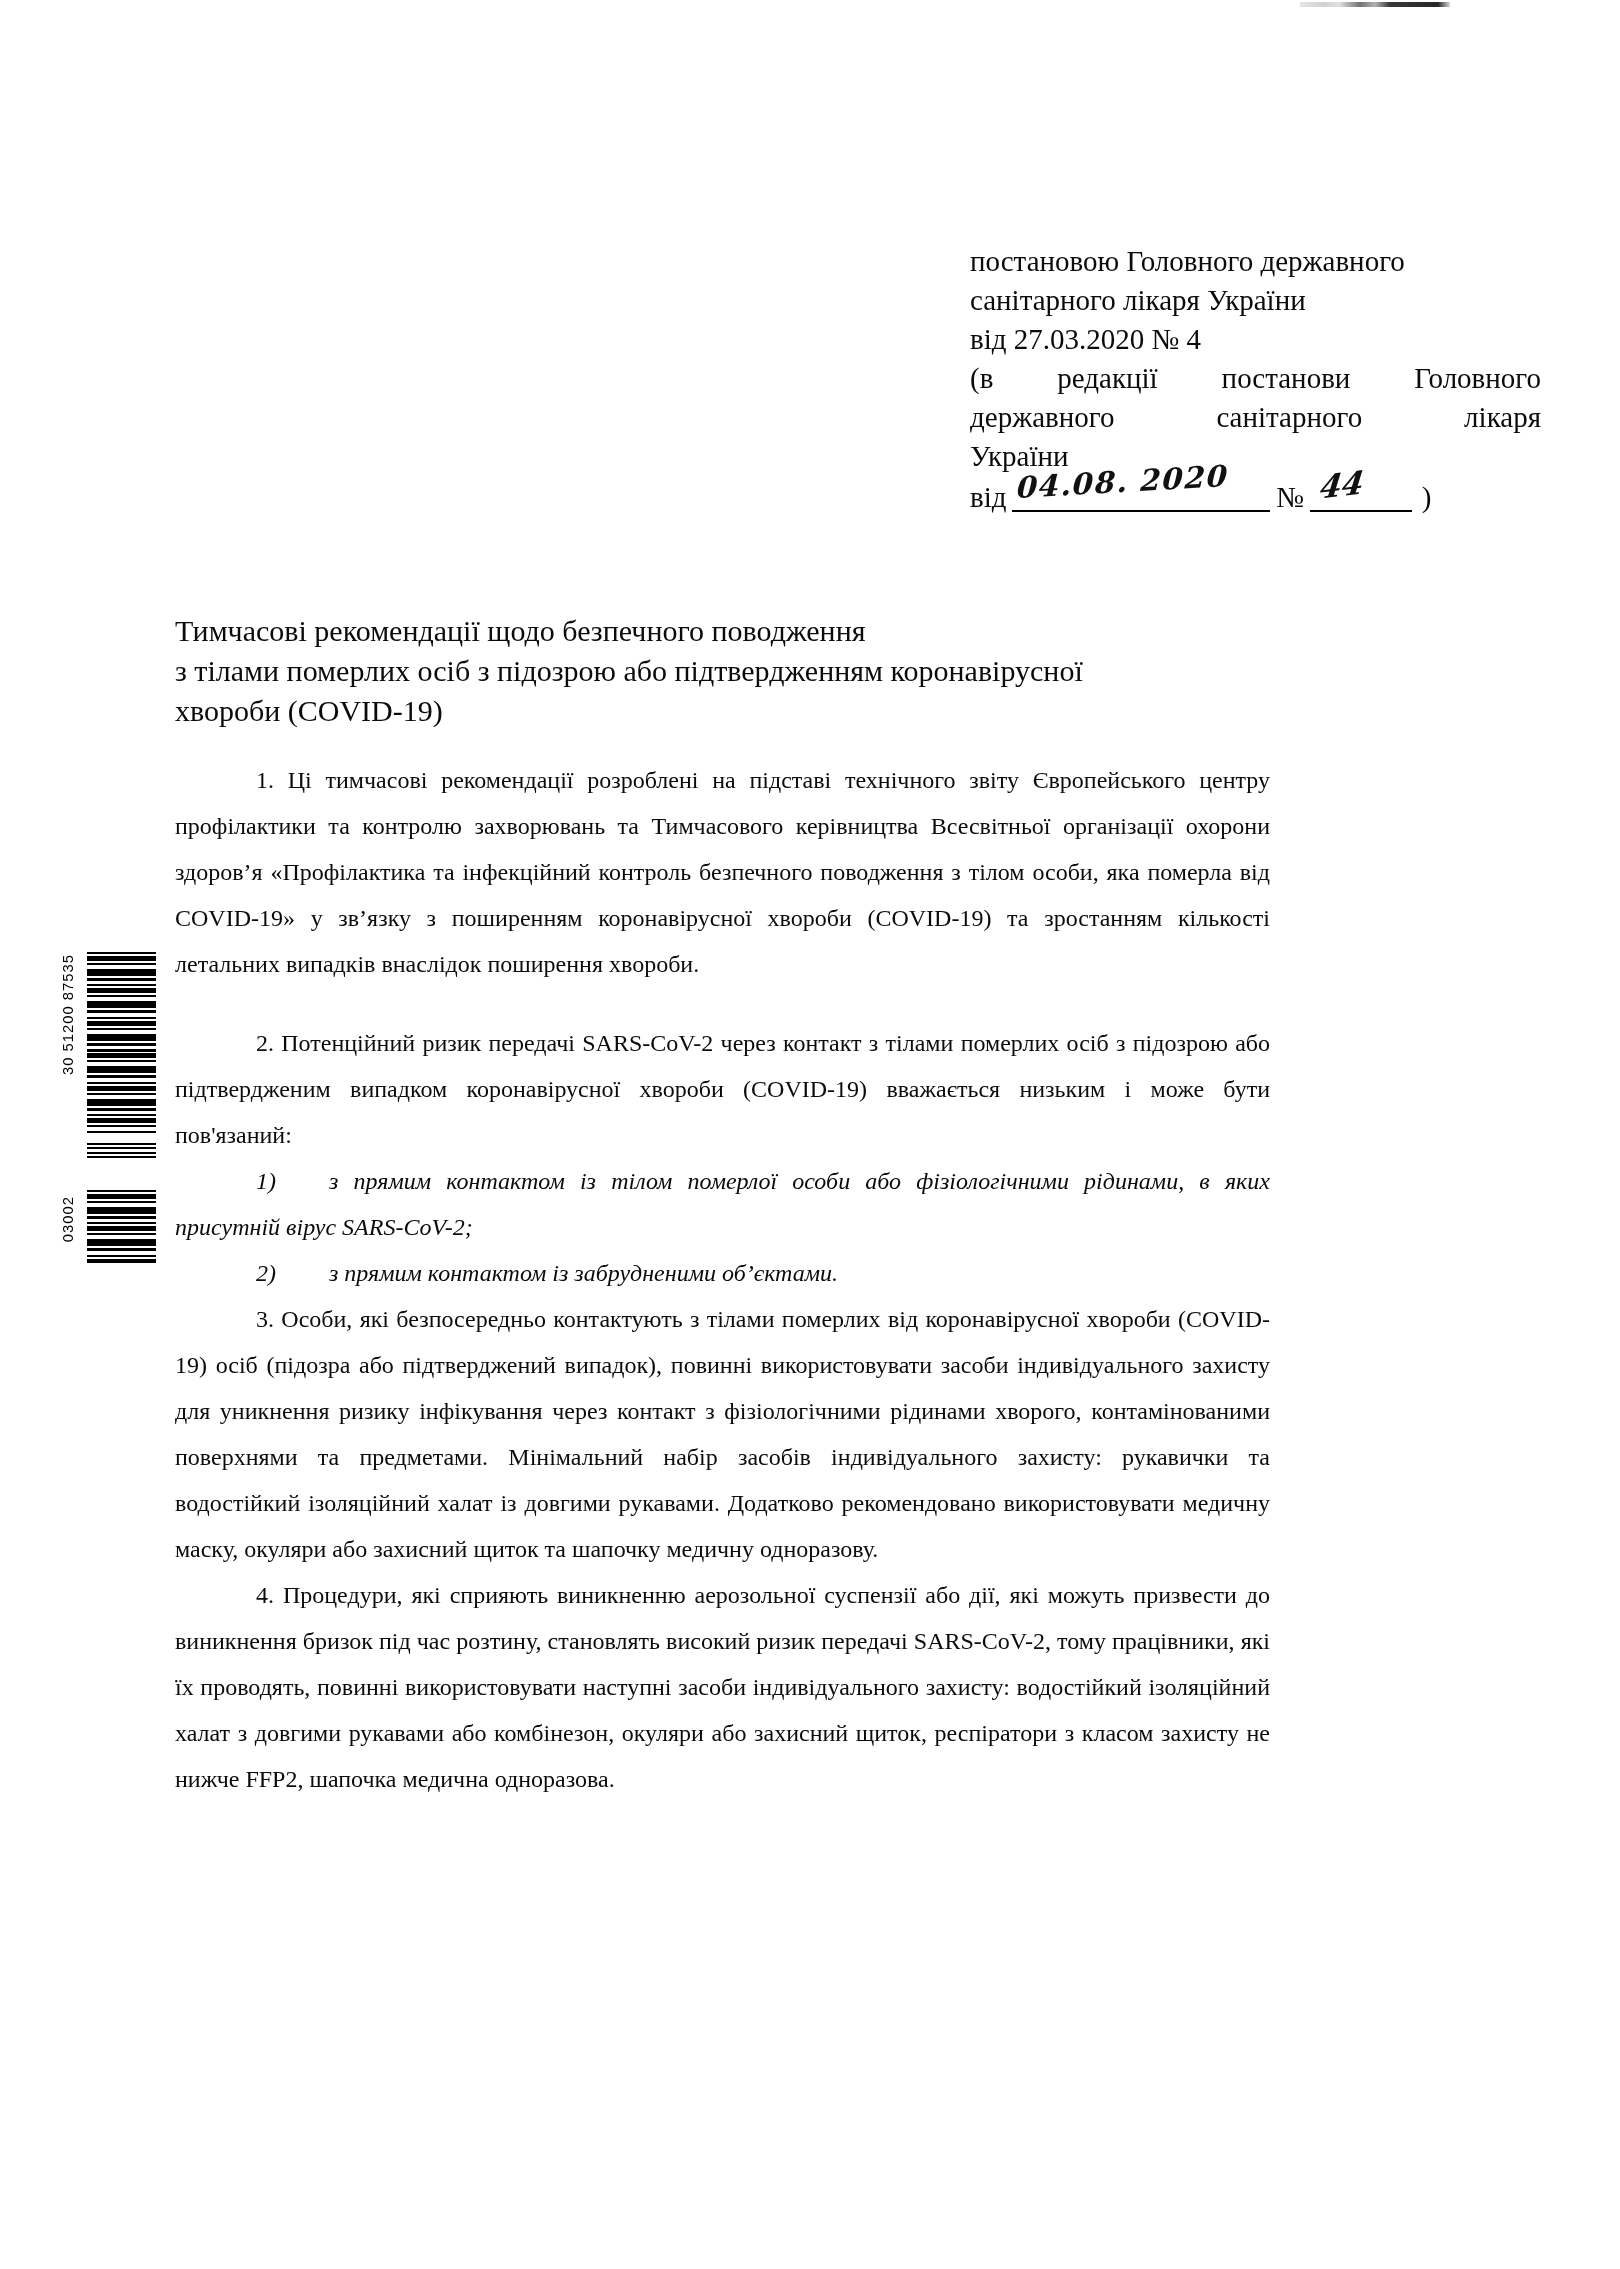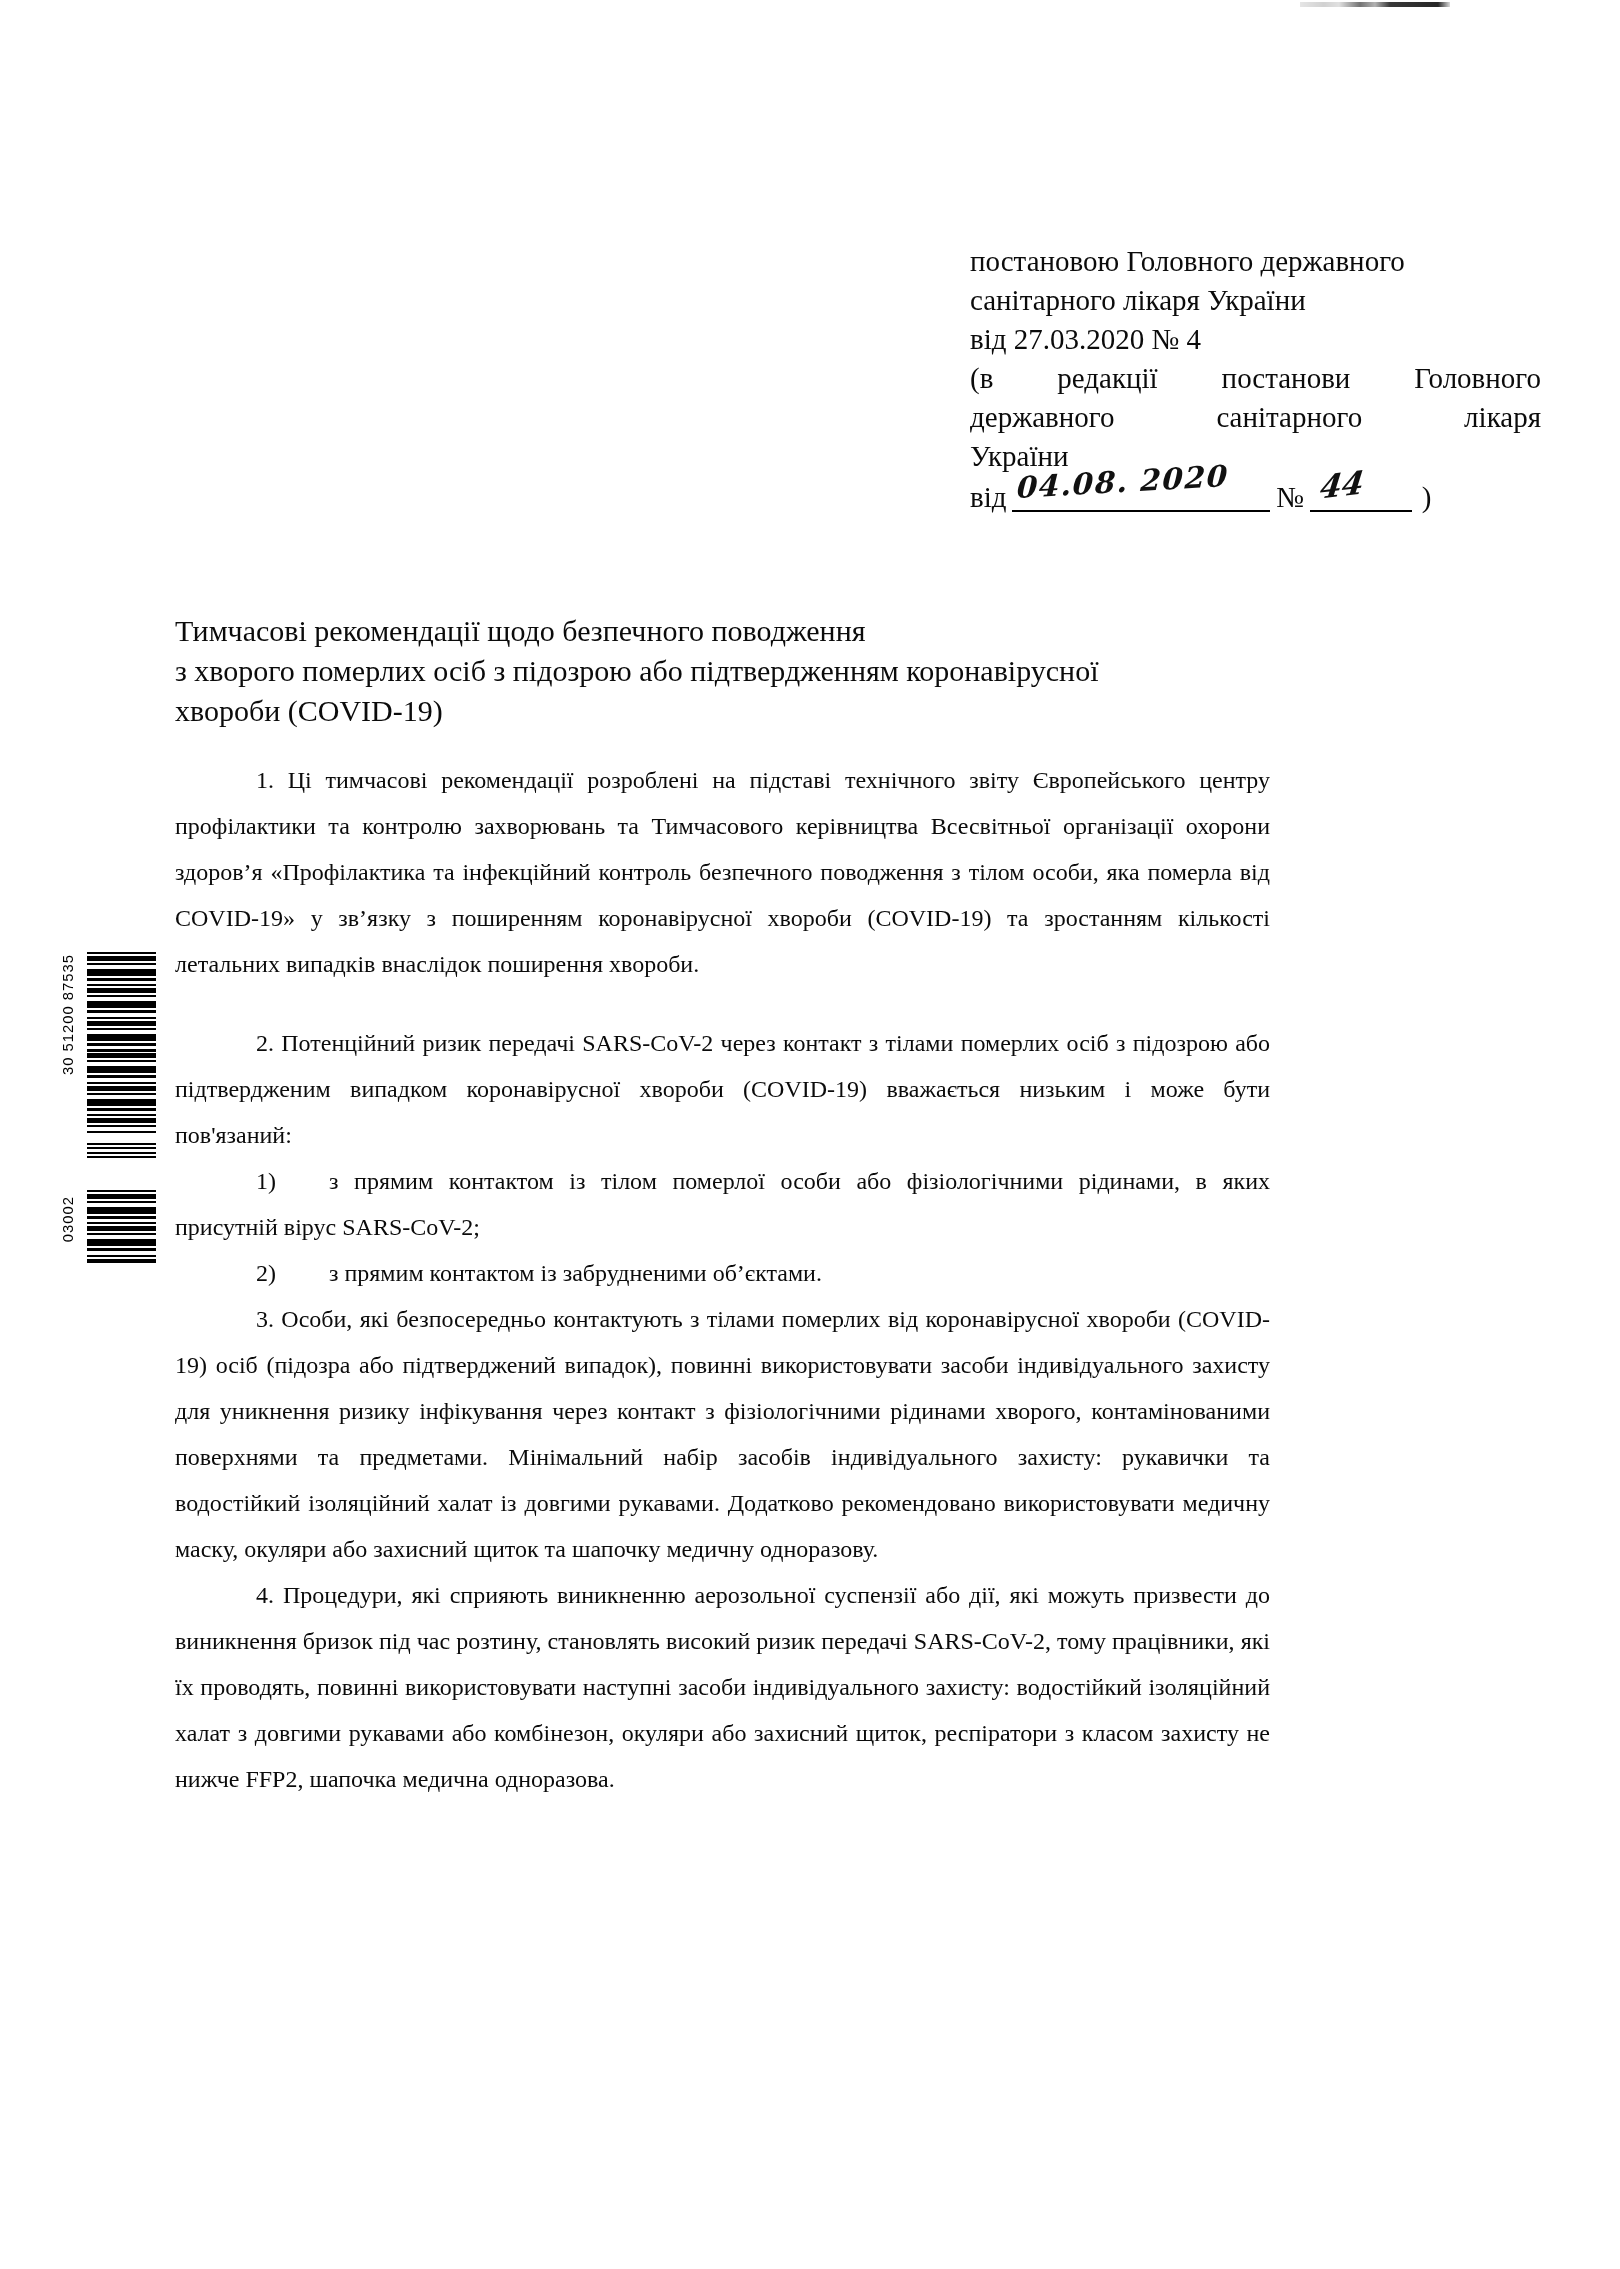--- a/index.html
+++ b/index.html
@@ -170,20 +170,21 @@
     text-align: justify;
     text-indent: 81px;
   }
   .para.gap { margin-top: 33px; }
   .para.tight { margin-top: 0; }
   
   .subitem {
     margin: 0;
     text-align: justify;
     text-indent: 81px;
+    font-style: italic;
   }
   .subitem .tab {
     display: inline-block;
     width: 53px;
   }
 </style>
 </head>
 <body>
 
 <div class="page">
@@ -214,21 +215,21 @@
       <span class="lbl">№</span>
       <span class="blank num">
         <span class="hand num-hand">44</span>
       </span>
       <span class="paren-close">)</span>
     </div>
   </div>
 
   <div class="doc-title">
     <span class="tl">Тимчасові рекомендації щодо безпечного поводження</span>
-    <span class="tl">з хворого померлих осіб з підозрою або підтвердженням коронавірусної</span>
+    <span class="tl">з тілами померлих осіб з підозрою або підтвердженням коронавірусної</span>
     <span class="tl">хвороби (COVID-19)</span>
   </div>
 
   <div class="body">
     <p class="para">1. Ці тимчасові рекомендації розроблені на підставі технічного звіту Європейського центру профілактики та контролю захворювань та Тимчасового керівництва Всесвітньої організації охорони здоров’я «Профілактика та інфекційний контроль безпечного поводження з тілом особи, яка померла від COVID-19» у зв’язку з поширенням коронавірусної хвороби (COVID-19) та зростанням кількості летальних випадків внаслідок поширення хвороби.</p>
     <p class="para gap">2. Потенційний ризик передачі SARS-CoV-2 через контакт з тілами померлих осіб з підозрою або підтвердженим випадком коронавірусної хвороби (COVID-19) вважається низьким і може бути пов'язаний:</p>
     <p class="subitem"><span>1)</span><span class="tab"></span><span>з прямим контактом із тілом померлої особи або фізіологічними рідинами, в яких присутній вірус SARS-CoV-2;</span></p>
     <p class="subitem"><span>2)</span><span class="tab"></span><span>з прямим контактом із забрудненими об’єктами.</span></p>
     <p class="para tight">3. Особи, які безпосередньо контактують з тілами померлих від коронавірусної хвороби (COVID-19) осіб (підозра або підтверджений випадок), повинні використовувати засоби індивідуального захисту для уникнення ризику інфікування через контакт з фізіологічними рідинами хворого, контамінованими поверхнями та предметами. Мінімальний набір засобів індивідуального захисту: рукавички та водостійкий ізоляційний халат із довгими рукавами. Додатково рекомендовано використовувати медичну маску, окуляри або захисний щиток та шапочку медичну одноразову.</p>
     <p class="para tight">4. Процедури, які сприяють виникненню аерозольної суспензії або дії, які можуть призвести до виникнення бризок під час розтину, становлять високий ризик передачі SARS-CoV-2, тому працівники, які їх проводять, повинні використовувати наступні засоби індивідуального захисту: водостійкий ізоляційний халат з довгими рукавами або комбінезон, окуляри або захисний щиток, респіратори з класом захисту не нижче FFP2, шапочка медична одноразова.</p>

